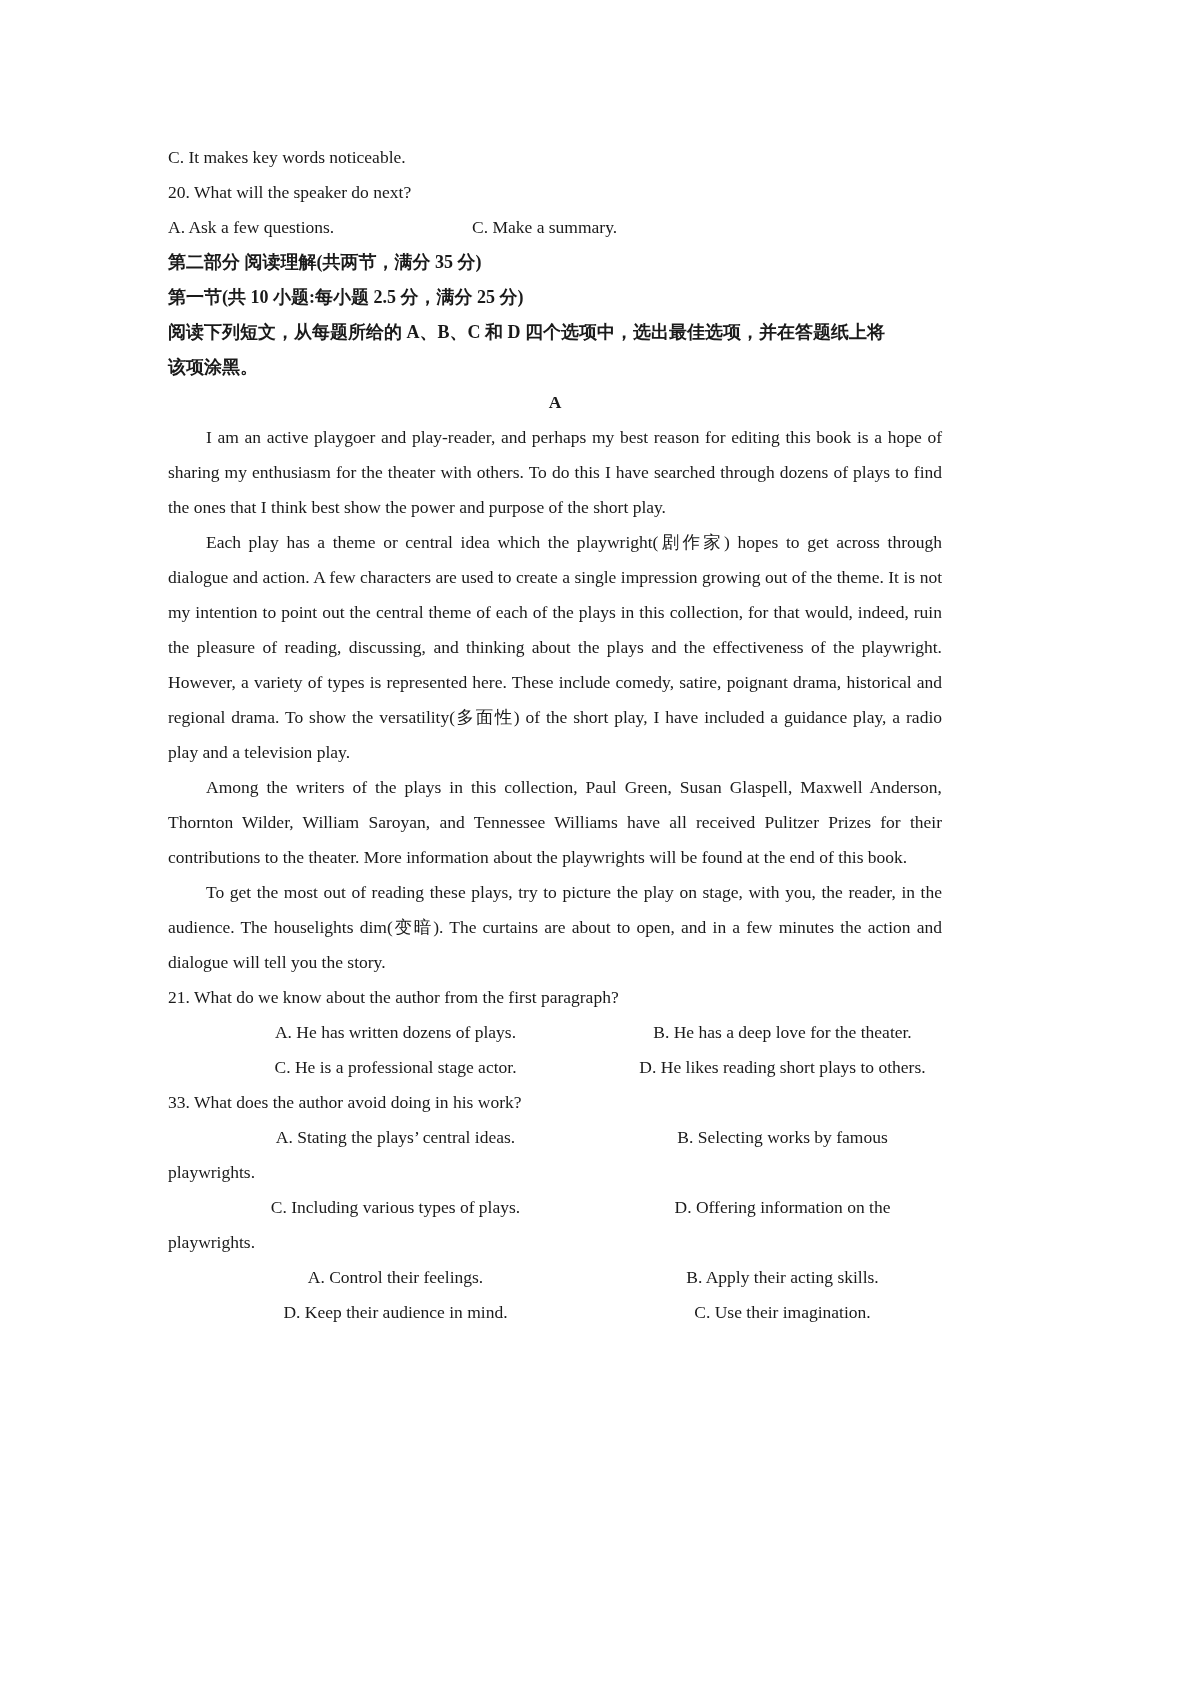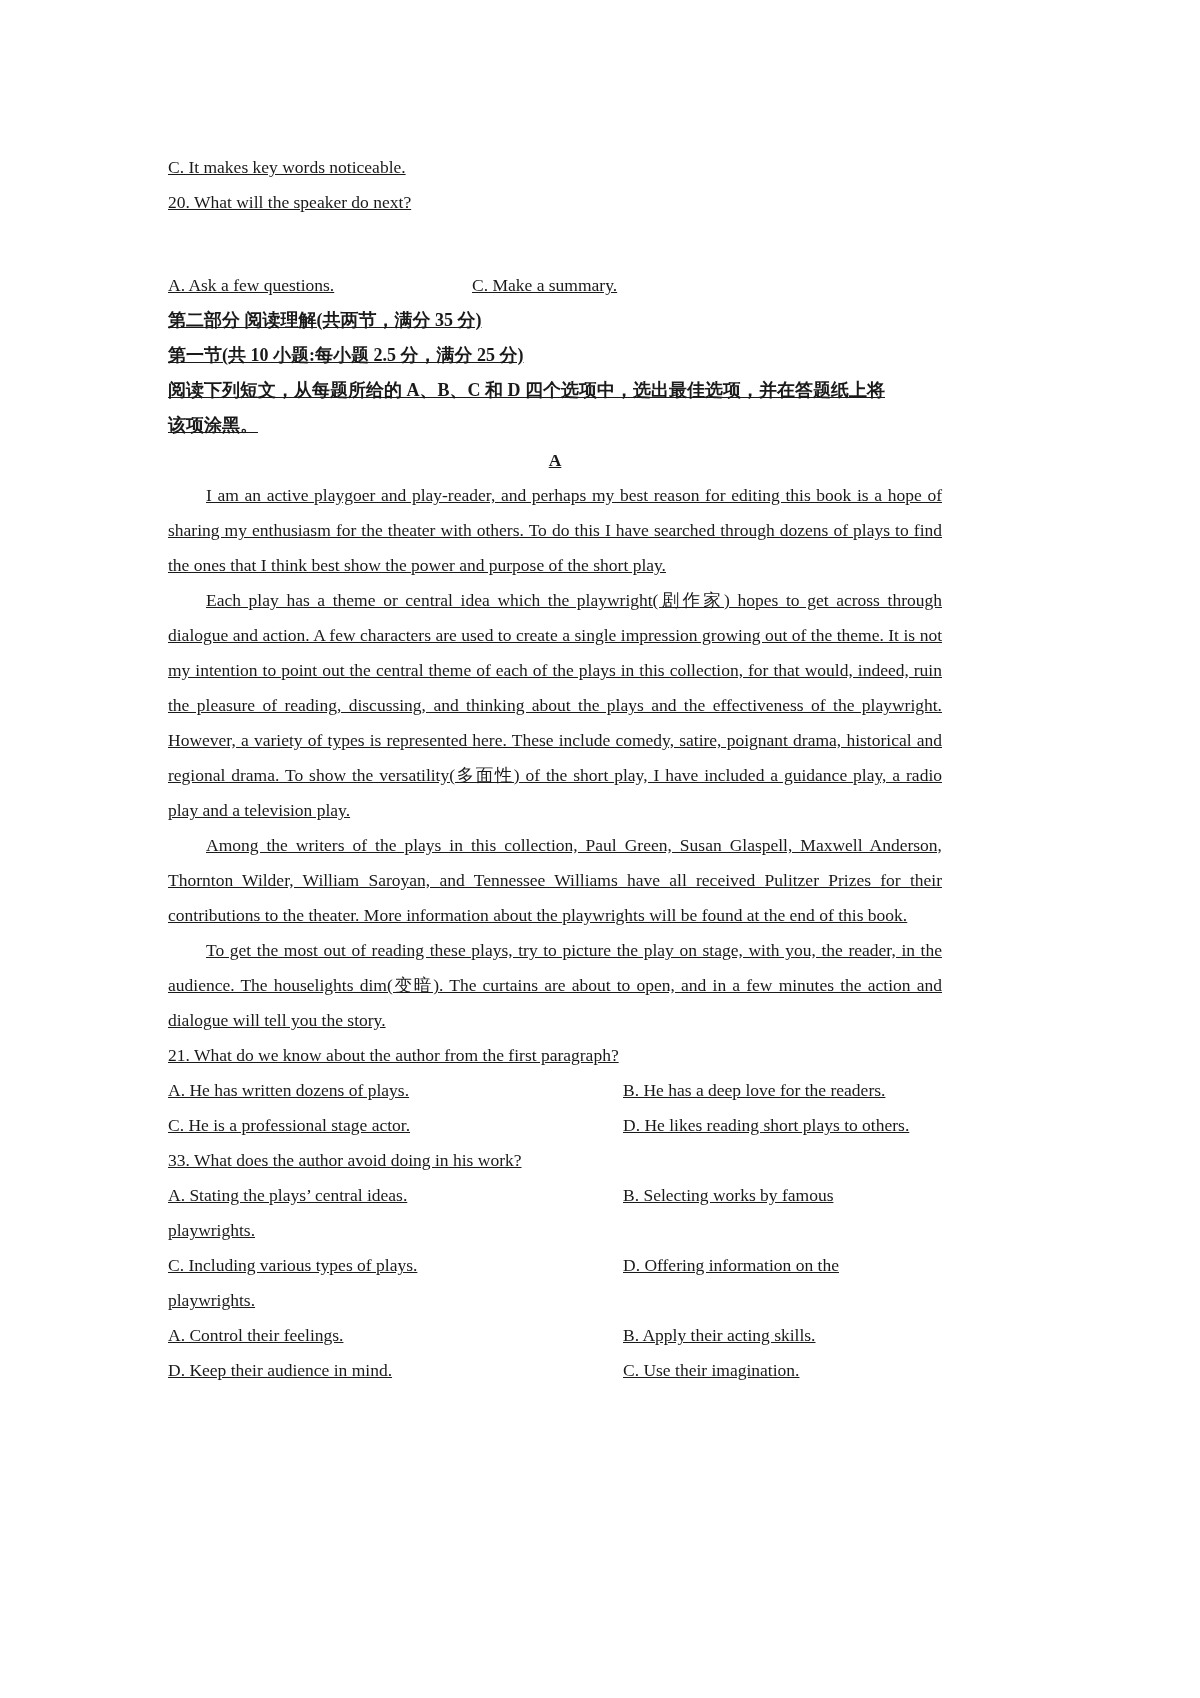--- a/index.html
+++ b/index.html
@@ -1,29 +1,29 @@
 <!DOCTYPE html>
 <html><head>
 <meta charset="utf-8">
 <style>
   html,body{margin:0;padding:0;}
   body{
     width:1200px;height:1698px;background:#ffffff;position:relative;
     font-family:"Liberation Serif","DejaVu Serif",serif;color:#1a1a1a;
   }
   .page{
-    position:absolute;left:168px;top:150px;width:774px;
-    font-size:17.5px;line-height:35px;text-decoration:underline;
+    position:absolute;left:168px;top:140px;width:774px;
+    font-size:17.5px;line-height:35px;
   }
   .block{min-height:35px;}
   .heading,.instruction{font-weight:bold;font-size:18px;}
   .title{text-align:center;font-weight:bold;}
   .para{text-align:justify;text-indent:38px;}
-  .options3{display:grid;grid-template-columns:304px 304px 1fr;margin-top:48px;}
-  .options2{display:grid;grid-template-columns:455px 1fr;}
+  .options3{display:grid;grid-template-columns:304px 304px 1fr;}
+  .options2{display:grid;grid-template-columns:455px 1fr;text-align:center;}
   .option{display:block;}
 </style>
 </head>
 <body>
 
 <div class="page">
     <div class="block line">C. It makes key words noticeable.</div>
     <div class="block question">20. What will the speaker do next?</div>
     <div class="block options3">
       <span class="option">A. Ask a few questions.</span>
@@ -34,21 +34,21 @@
     <div class="block instruction">阅读下列短文，从每题所给的 A、B、C 和 D 四个选项中，选出最佳选项，并在答题纸上将</div>
     <div class="block instruction">该项涂黑。</div>
     <div class="block title">A</div>
     <div class="block para">I am an active playgoer and play-reader, and perhaps my best reason for editing this book is a hope of sharing my enthusiasm for the theater with others. To do this I have searched through dozens of plays to find the ones that I think best show the power and purpose of the short play.</div>
     <div class="block para">Each play has a theme or central idea which the playwright(剧作家) hopes to get across through dialogue and action. A few characters are used to create a single impression growing out of the theme. It is not my intention to point out the central theme of each of the plays in this collection, for that would, indeed, ruin the pleasure of reading, discussing, and thinking about the plays and the effectiveness of the playwright. However, a variety of types is represented here. These include comedy, satire, poignant drama, historical and regional drama. To show the versatility(多面性) of the short play, I have included a guidance play, a radio play and a television play.</div>
     <div class="block para">Among the writers of the plays in this collection, Paul Green, Susan Glaspell, Maxwell Anderson, Thornton Wilder, William Saroyan, and Tennessee Williams have all received Pulitzer Prizes for their contributions to the theater. More information about the playwrights will be found at the end of this book.</div>
     <div class="block para">To get the most out of reading these plays, try to picture the play on stage, with you, the reader, in the audience. The houselights dim(变暗). The curtains are about to open, and in a few minutes the action and dialogue will tell you the story.</div>
     <div class="block question">21. What do we know about the author from the first paragraph?</div>
     <div class="block options2">
       <span class="option">A. He has written dozens of plays.</span>
-      <span class="option">B. He has a deep love for the readers.</span>
+      <span class="option">B. He has a deep love for the theater.</span>
     </div>
     <div class="block options2">
       <span class="option">C. He is a professional stage actor.</span>
       <span class="option">D. He likes reading short plays to others.</span>
     </div>
     <div class="block question">33. What does the author avoid doing in his work?</div>
     <div class="block options2">
       <span class="option">A. Stating the plays’ central ideas.</span>
       <span class="option">B. Selecting works by famous</span>
     </div>

